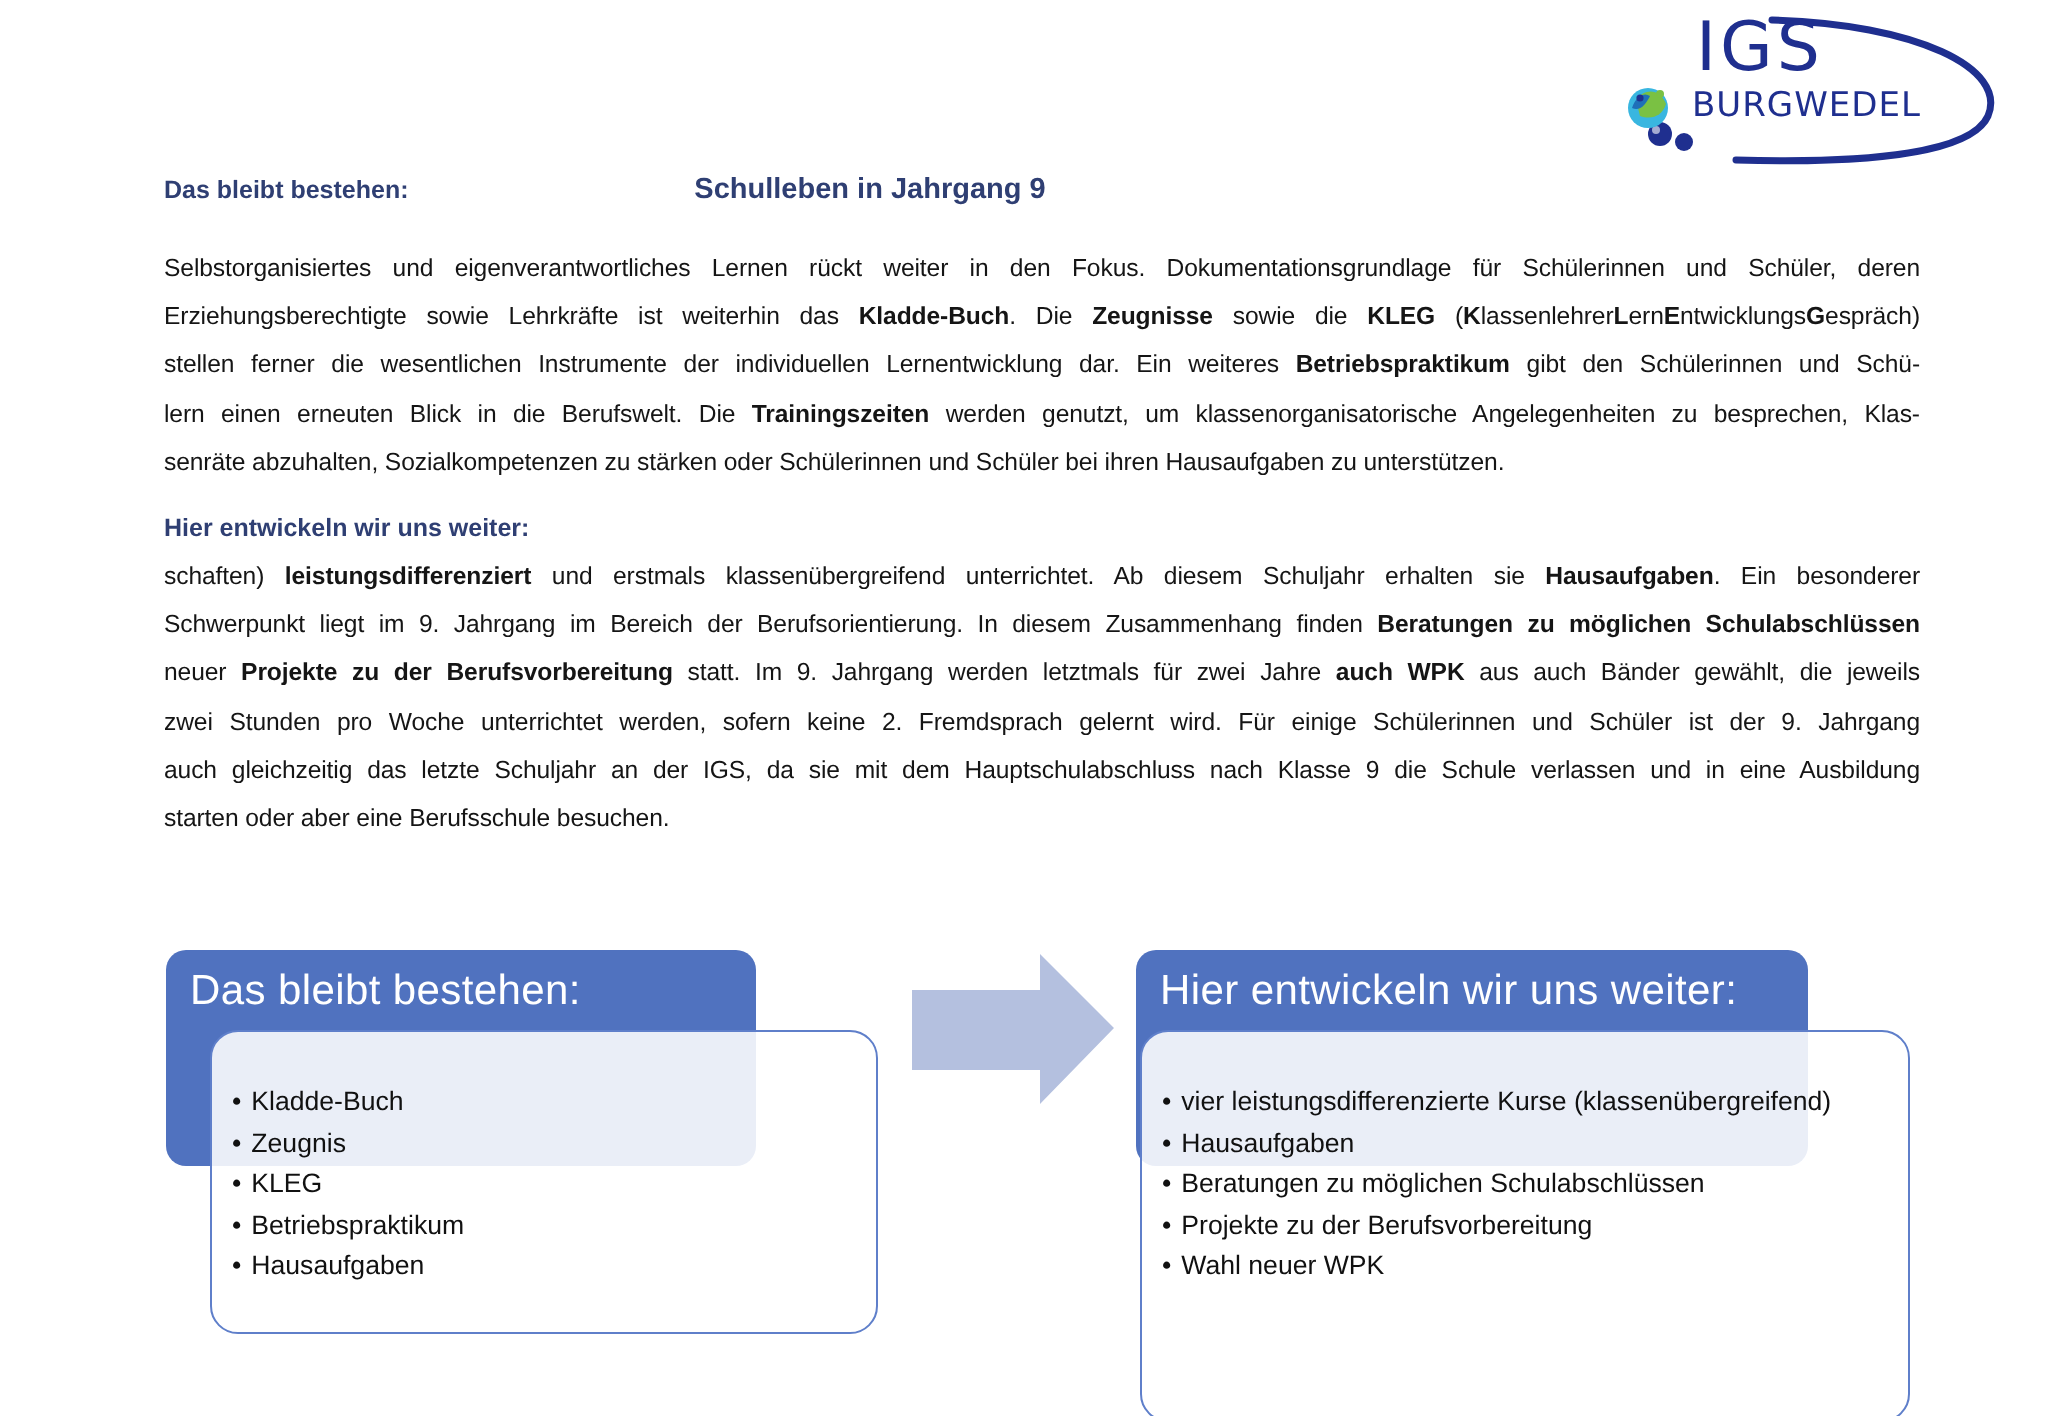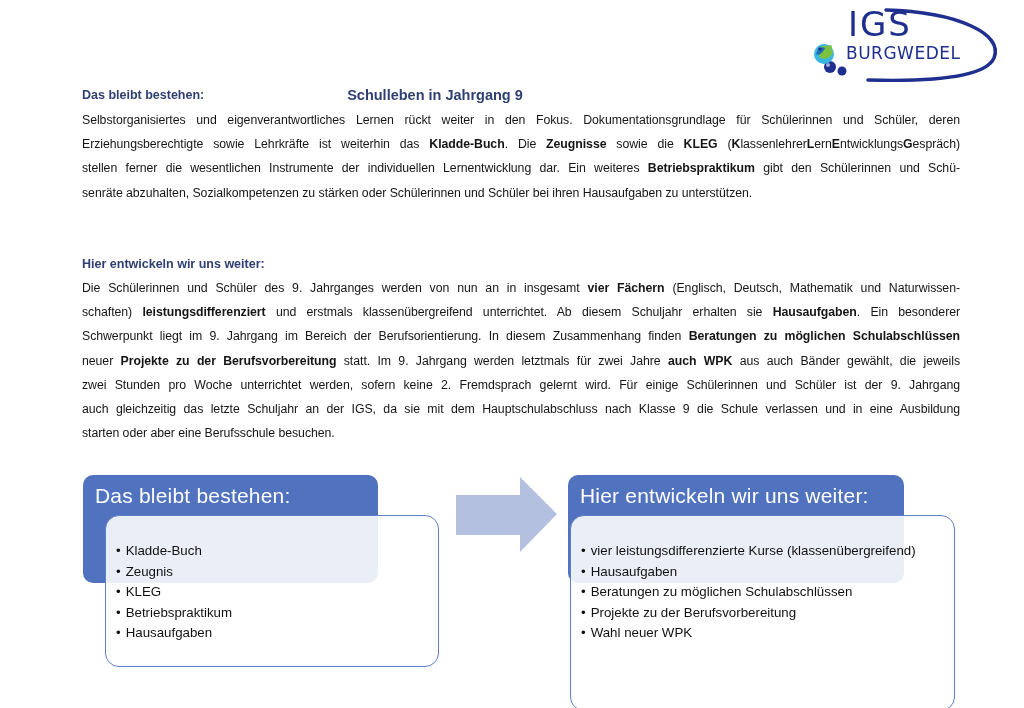--- a/index.html
+++ b/index.html
@@ -16,21 +16,21 @@
 
   .section { position: absolute; left: 82px; width: 878px; }
   .section-heading { font-size: 12.5px; font-weight: bold; color: #2f3f73; line-height: 18px; }
   .para { font-size: 12.3px; line-height: 24.2px; text-align: justify; text-align-last: left; color: #151515; letter-spacing: -0.05px; }
   .para .line { display: block; white-space: nowrap; text-align: justify; text-align-last: justify; }
   .para .line.last { text-align-last: left; }
   .para b { font-weight: bold; }
 
   #sec1 { top: 86px; }
   #sec2 { top: 255px; }
-  #sec1 .para { margin-top: 4px; }
+  #sec1 .para { margin-top: 18px; }
   #sec2 .para { margin-top: 3px; }
 
   
   .blue-box {
     position: absolute; background: #5072bf; border-radius: 10px;
     color: #ffffff; font-size: 21px; padding: 9px 10px 0 12px; letter-spacing: 0.2px;
   }
   .white-box {
     position: absolute; background: rgba(255,255,255,0.88); border: 1.5px solid #5f7fca;
     border-radius: 14px; padding: 25px 8px 0 10px;
@@ -70,28 +70,28 @@
 </div>
 
 <div class="page-title">Schulleben in Jahrgang 9</div>
 
 <div class="section" id="sec1">
   <div class="section-heading">Das bleibt bestehen:</div>
   <div class="para">
       <span class="line"><span>Selbstorganisiertes und eigenverantwortliches Lernen rückt weiter in den Fokus. Dokumentationsgrundlage für Schülerinnen und Schüler, deren</span></span>
       <span class="line"><span>Erziehungsberechtigte sowie Lehrkräfte ist weiterhin das </span><b>Kladde-Buch</b><span>. Die </span><b>Zeugnisse</b><span> sowie die </span><b>KLEG</b><span> (</span><b>K</b><span>lassenlehrer</span><b>L</b><span>ern</span><b>E</b><span>ntwicklungs</span><b>G</b><span>espräch)</span></span>
       <span class="line"><span>stellen ferner die wesentlichen Instrumente der individuellen Lernentwicklung dar. Ein weiteres </span><b>Betriebspraktikum</b><span> gibt den Schülerinnen und Schü-</span></span>
+      <span class="line"><span>lern einen erneuten Blick in die Berufswelt. Die </span><b>Trainingszeiten</b><span> werden genutzt, um klassenorganisatorische Angelegenheiten zu besprechen, Klas-</span></span>
       <span class="line last"><span>senräte abzuhalten, Sozialkompetenzen zu stärken oder Schülerinnen und Schüler bei ihren Hausaufgaben zu unterstützen.</span></span>
     </div>
 </div>
 
 <div class="section" id="sec2">
   <div class="section-heading">Hier entwickeln wir uns weiter:</div>
   <div class="para">
-      <span class="line"><span>Die Schülerinnen und Schüler des 9. Jahrganges werden von nun an in insgesamt </span><b>vier Fächern</b><span> (Englisch, Deutsch, Mathematik und Naturwissen-</span></span>
       <span class="line"><span>schaften) </span><b>leistungsdifferenziert</b><span> und erstmals klassenübergreifend unterrichtet. Ab diesem Schuljahr erhalten sie </span><b>Hausaufgaben</b><span>. Ein besonderer</span></span>
       <span class="line"><span>Schwerpunkt liegt im 9. Jahrgang im Bereich der Berufsorientierung. In diesem Zusammenhang finden </span><b>Beratungen zu möglichen Schulabschlüssen</b></span>
       <span class="line"><span>neuer </span><b>Projekte zu der Berufsvorbereitung</b><span> statt. Im 9. Jahrgang werden letztmals für zwei Jahre </span><b>auch WPK</b><span> aus auch Bänder gewählt, die jeweils</span></span>
       <span class="line"><span>zwei Stunden pro Woche unterrichtet werden, sofern keine 2. Fremdsprach gelernt wird. Für einige Schülerinnen und Schüler ist der 9. Jahrgang</span></span>
       <span class="line"><span>auch gleichzeitig das letzte Schuljahr an der IGS, da sie mit dem Hauptschulabschluss nach Klasse 9 die Schule verlassen und in eine Ausbildung</span></span>
       <span class="line last"><span>starten oder aber eine Berufsschule besuchen.</span></span>
     </div>
 </div>
 
 <div class="blue-box" id="left-blue">

